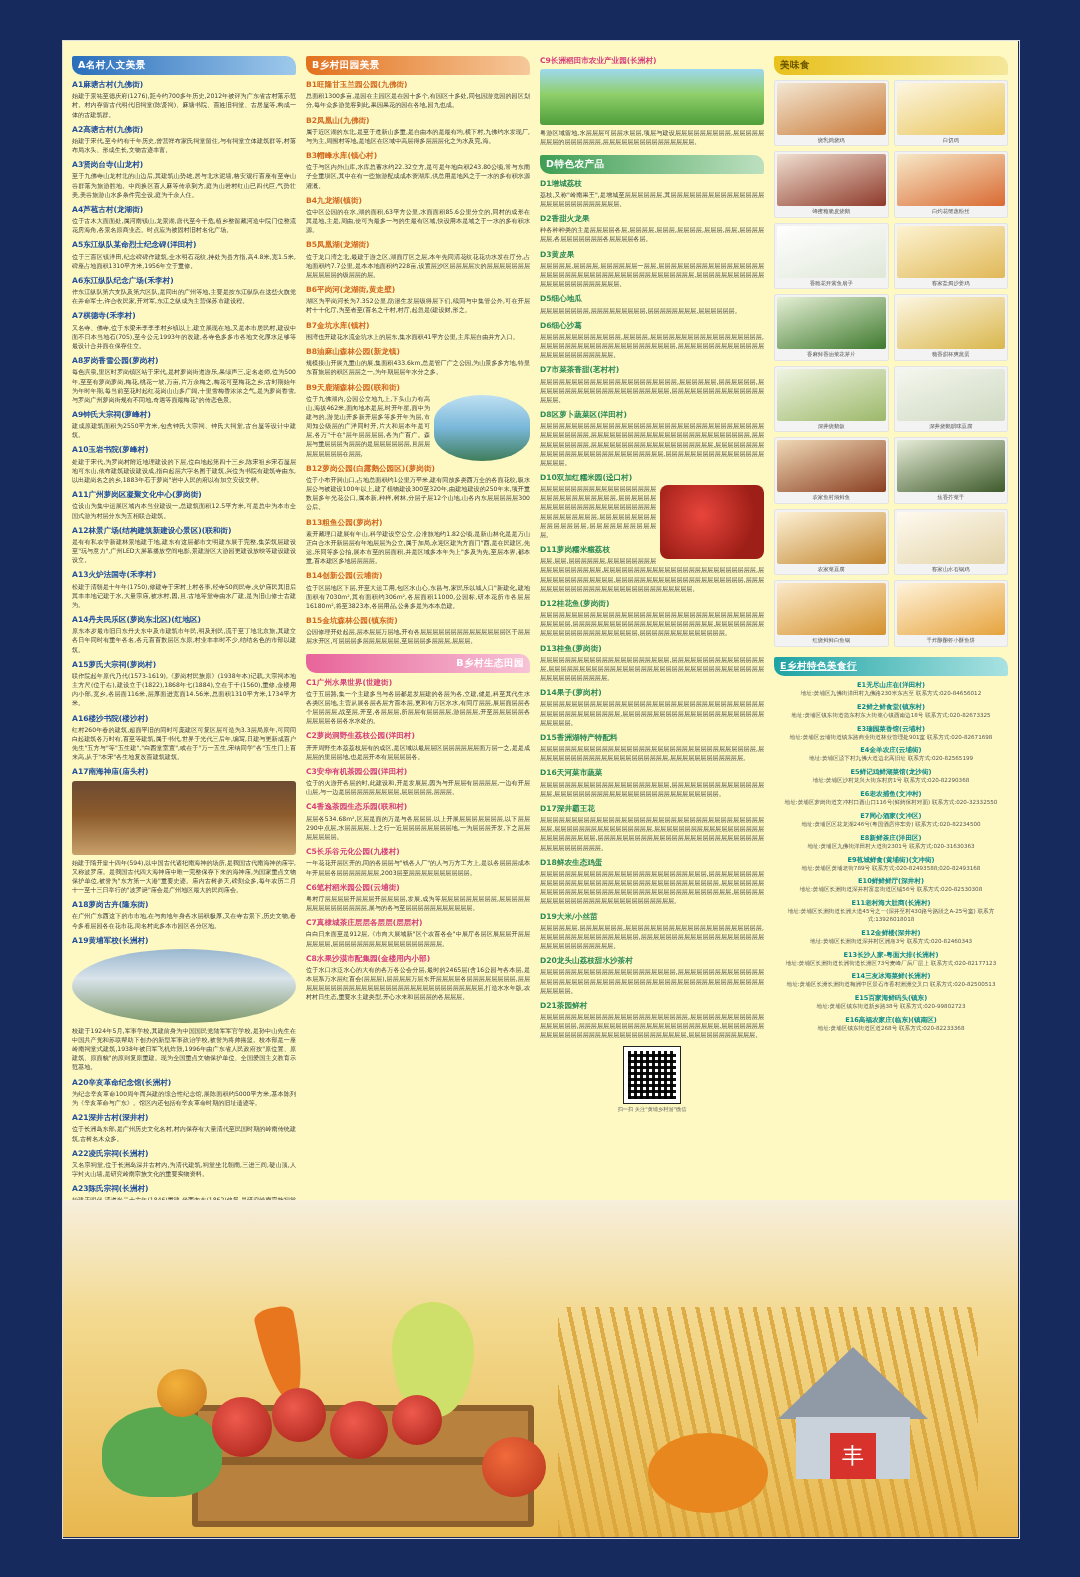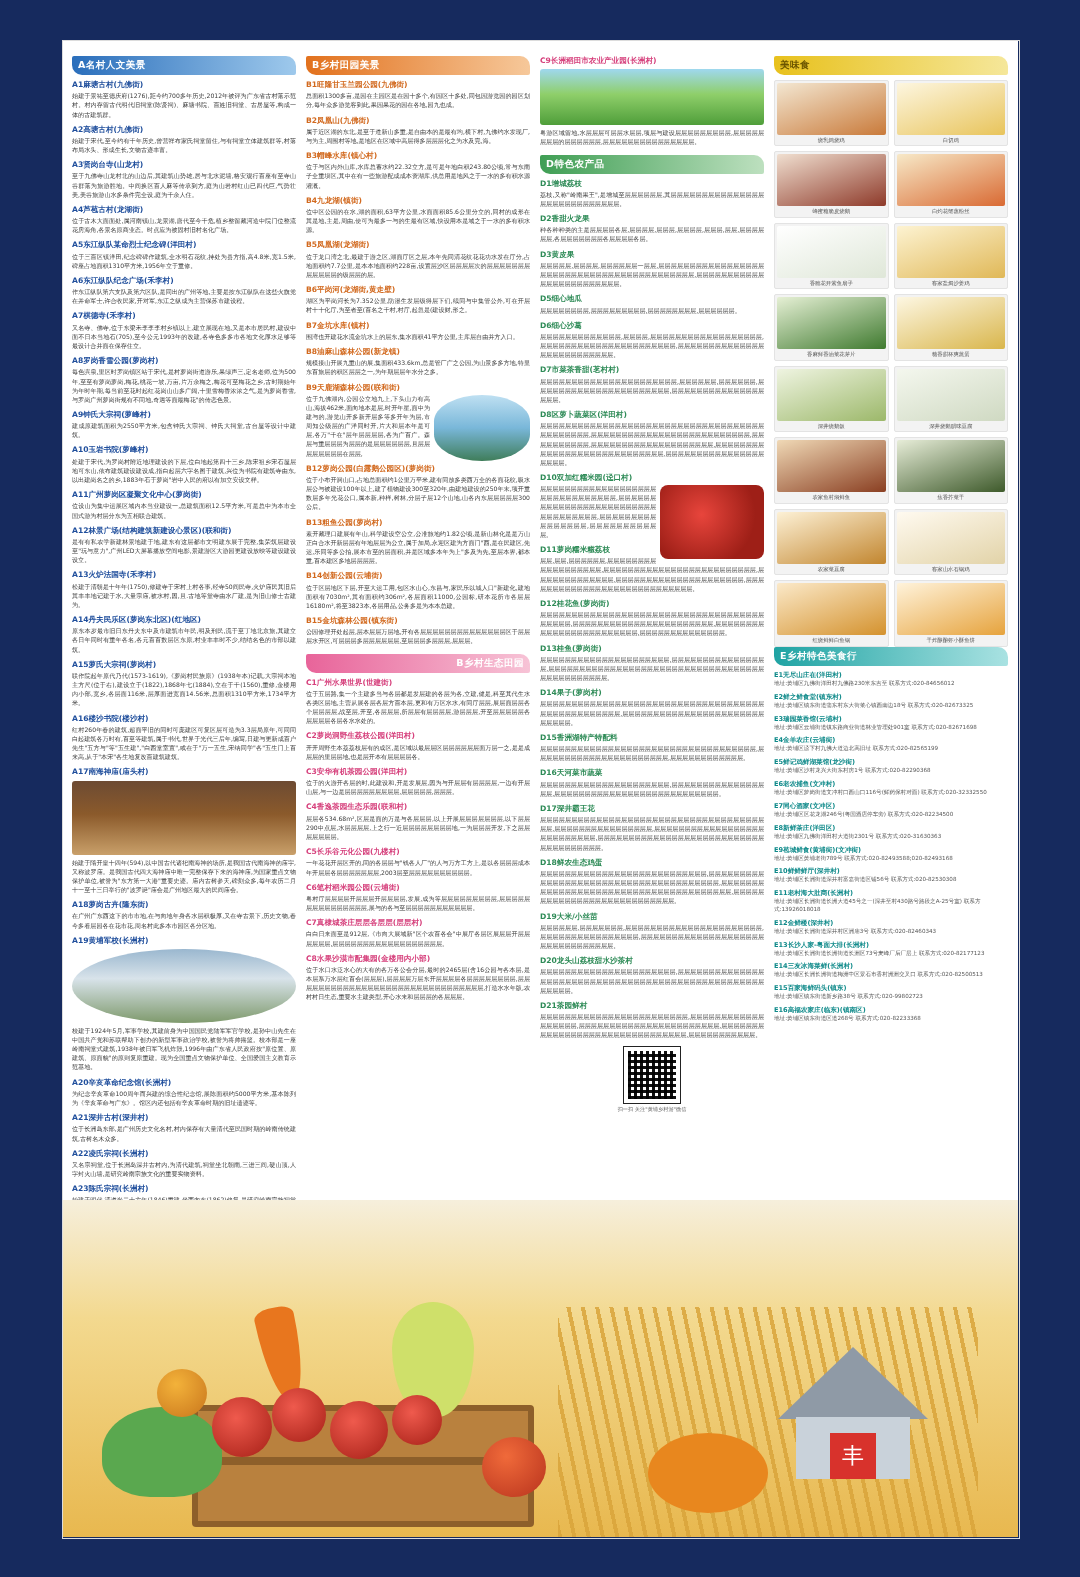--- a/index.html
+++ b/index.html
@@ -1,18 +1,18 @@
 <!DOCTYPE html>
 <html><head>
 <meta charset="utf-8">
 <style>
   html,body{margin:0;padding:0;background:#14285a;}
   body{width:1080px;height:1577px;font-family:"DejaVu Sans","Liberation Sans",sans-serif;}
   #page{position:relative;width:1080px;height:1577px;background:#162a5e;overflow:hidden;}
-  #sheet{position:absolute;left:62px;top:40px;width:956px;height:1497px;background:#ffffff;overflow:hidden;}
+  #sheet{position:absolute;left:62px;top:40px;width:956px;height:1497px;background:#fef9c3;overflow:hidden;}
   .cols{position:absolute;left:0;top:0;width:956px;height:1160px;}
   .col{position:absolute;top:16px;width:224px;}
   .col.c1{left:10px;}
   .col.c2{left:244px;}
   .col.c3{left:478px;}
   .col.c4{left:712px;width:234px;}
   .sechead{color:#fff;font-size:9.5px;font-weight:bold;padding:3px 6px;border-radius:2px 10px 2px 10px;margin-bottom:5px;letter-spacing:.5px;}
   .sechead.blue{background:linear-gradient(90deg,#2a6ebb,#9ec9ec);}
   .sechead.orange{background:linear-gradient(90deg,#e2711d,#f6c89a);}
   .sechead.pink{background:linear-gradient(90deg,#e8649a,#f7c3d6);text-align:right;}
@@ -29,21 +29,21 @@
   .ph-temple{background:linear-gradient(180deg,#6d4b33 0%,#8b5a2b 45%,#c9a06a 100%);}
   .ph-gate{background:linear-gradient(180deg,#9ab7cf 0%,#d8e3ea 40%,#7f9a6d 100%);}
   .ph-field{background:linear-gradient(180deg,#9fd8ef 0%,#8fcf6a 45%,#4f9e3a 100%);}
   .ph-lake{background:linear-gradient(180deg,#bfe0f2 0%,#79b7d9 50%,#3f7d5a 100%);border-radius:50%/40%;}
   .ph-lychee{background:radial-gradient(circle at 40% 40%,#e8453c,#9e1f17 70%);border-radius:8px;}
   .circ{border-radius:50%;}
   .dish-grid{display:grid;grid-template-columns:1fr 1fr;gap:5px;}
   .dish{background:#f3f3f3;border:1px solid #e3e3e3;border-radius:2px;padding:2px;}
   .dimg{height:52px;border-radius:2px;}
   .dcap{font-size:5.4px;color:#555;text-align:center;margin-top:2px;line-height:1.2;}
-  .contact{margin-bottom:5px;}
+  .contact{margin-bottom:5px;text-align:center;}
   .cname{font-size:6.6px;font-weight:bold;color:#0f8a8a;}
   .caddr{font-size:5.6px;color:#555;line-height:1.4;}
   .qr{width:56px;height:56px;background:#fff;border:1px solid #222;margin:6px auto 2px;position:relative;}
   .qr::before{content:"";position:absolute;inset:4px;background:
     repeating-linear-gradient(90deg,#111 0 3px,#fff 3px 6px),
     repeating-linear-gradient(0deg,#111 0 3px,transparent 3px 6px);
     background-blend-mode:multiply;}
   .qrcap{font-size:5.2px;color:#666;text-align:center;}
   
   #bottom{position:absolute;left:0;top:1160px;width:956px;height:337px;background:linear-gradient(180deg,#f6efdc 0%,#f3d98f 35%,#e8b84f 100%);overflow:hidden;}
@@ -423,21 +423,21 @@
           <div class="dish">
               <div class="dimg" style="background:linear-gradient(160deg,#fbe9c9,#d4922e);"></div>
               <div class="dcap">红烧鲜鲜白鱼锅</div>
             </div>
           <div class="dish">
               <div class="dimg" style="background:linear-gradient(160deg,#fff3db,#e6a33d);"></div>
               <div class="dcap">干炸酿酿虾小酥鱼饼</div>
             </div>
         </div>
 
-        <div class="sechead teal" style="">E乡村特色美食行</div>
+        <div class="sechead teal" style="margin-top:10px;text-decoration:underline;">E乡村特色美食行</div>
 
         <div class="contact">
             <div class="cname">E1无尽山庄在(洋田村)</div>
             <div class="caddr">地址:黄埔区九佛街洋田村九佛路230米东吉至
 联系方式:020-84656012</div>
           </div>
         <div class="contact">
             <div class="cname">E2鲜之鲜食堂(镇东村)</div>
             <div class="caddr">地址:黄埔区镇东街道蒲东村东大街菜心镇西南边18号
 联系方式:020-82673325</div>

